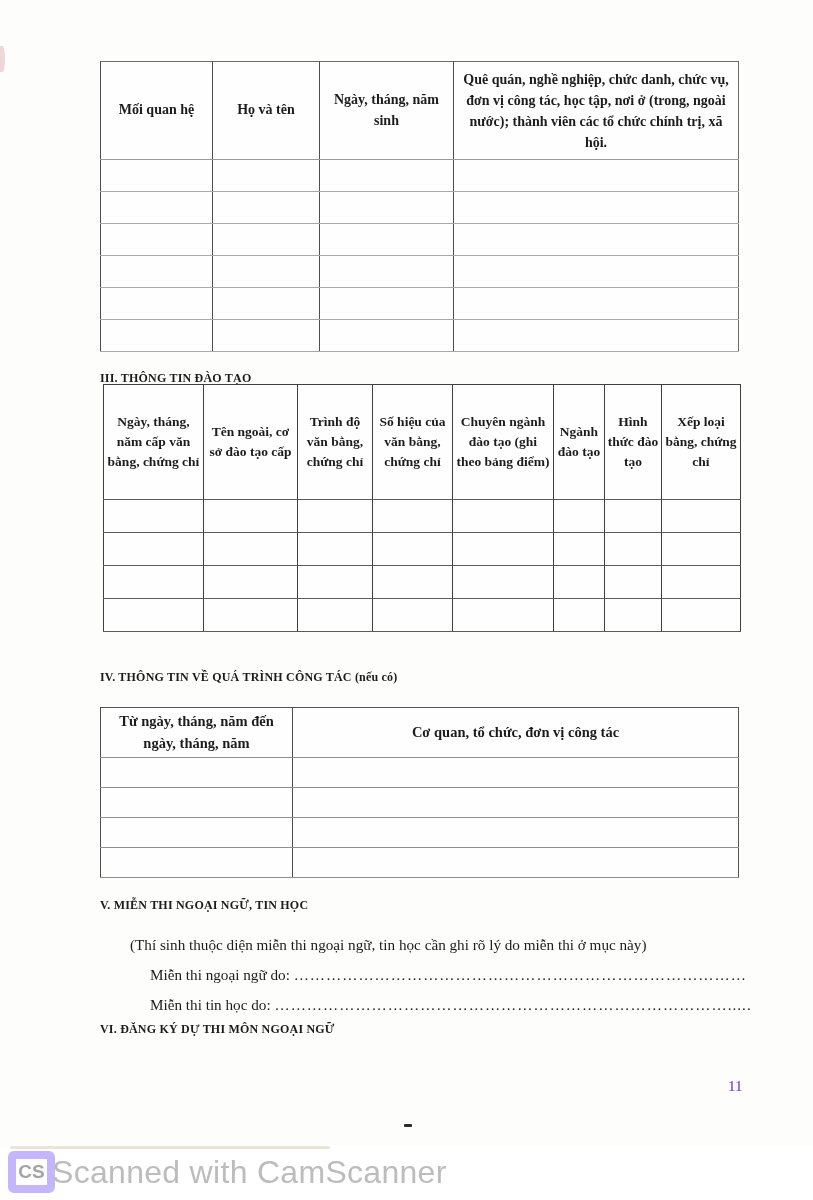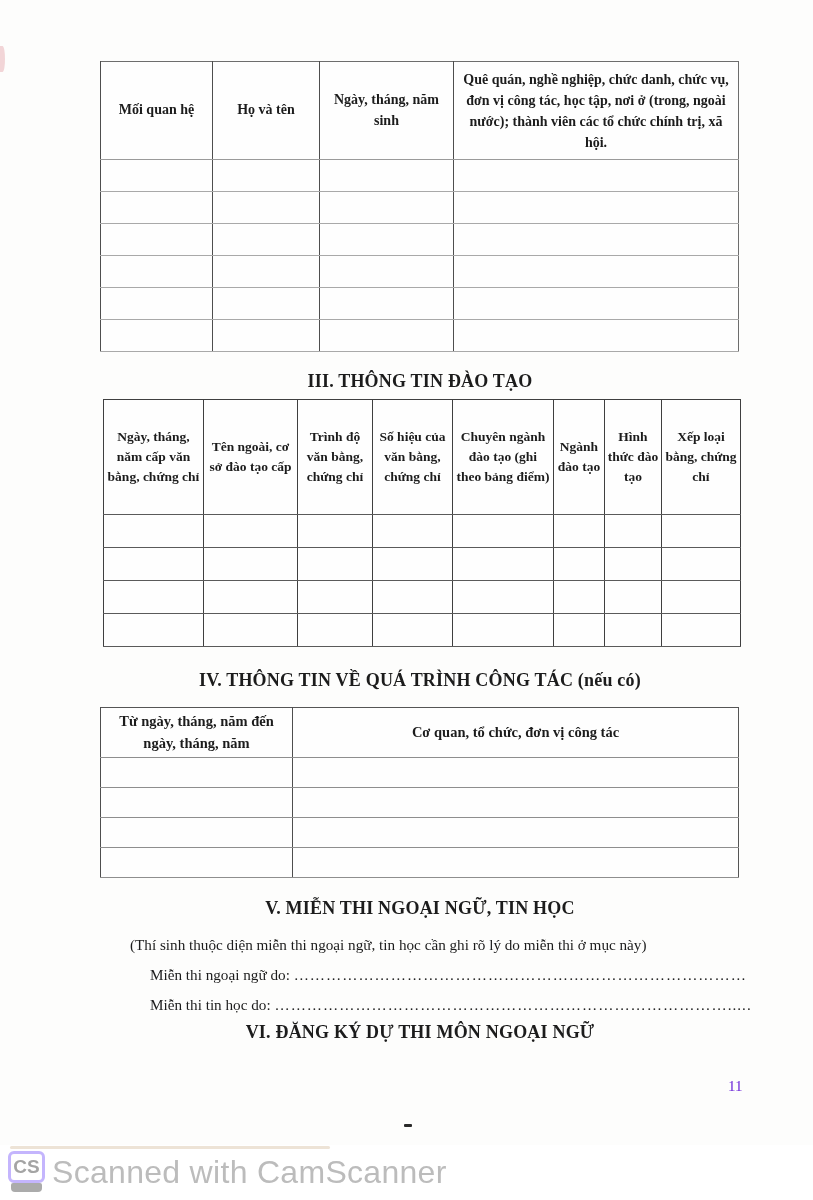--- a/index.html
+++ b/index.html
@@ -53,23 +53,23 @@
     border-left: 1.2px solid #4e4e4e;
     border-bottom: 1px solid #8e8e8e;
   }
   #work-table th { font-size: 14.5px; line-height: 1.45; }
   #work-table tbody tr { height: 30px; }
 
   
   .section-title {
     left: 100px;
     width: 640px;
-    text-align: center;
+    text-align: left;
     font-weight: bold;
-    font-size: 18px;
+    font-size: 12px;
     letter-spacing: 0.2px;
     white-space: nowrap;
   }
 
   
   .body-line {
     font-size: 15.2px;
     white-space: nowrap;
     overflow: hidden;
     margin-left: 22px;
@@ -91,21 +91,21 @@
     background: #ffffff;
   }
   #cs-logo {
     left: 8px; top: 6px;
     width: 37px; height: 41px;
   }
   #cs-box {
     position: absolute;
     left: 0; top: 0;
     width: 31px; height: 26px;
-    border: 3px solid #c4b5fd;
+    border: 8px solid #c4b5fd;
     border-radius: 6px;
     background: #fff;
     display: flex;
     align-items: center;
     justify-content: center;
     font-family: "Liberation Sans", sans-serif;
     font-weight: bold;
     font-size: 19px;
     color: #a4a4a4;
   }
@@ -193,21 +193,21 @@
         <td></td>
         <td></td>
         <td></td>
         <td></td>
       </tr>
     </tbody>
 </table>
 
 <div class="abs section-title" style="top:371px;">III. THÔNG TIN ĐÀO TẠO</div>
 
-<table class="scan abs" id="edu-table" style="left:103px; top:399px; width:637px;">
+<table class="scan abs" id="edu-table" style="left:103px; top:384px; width:637px;">
   <colgroup>
     <col style="width:100px">
       <col style="width:94px">
       <col style="width:75px">
       <col style="width:80px">
     <col style="width:101px">
       <col style="width:51px">
       <col style="width:57px">
       <col style="width:79px">
   </colgroup>

